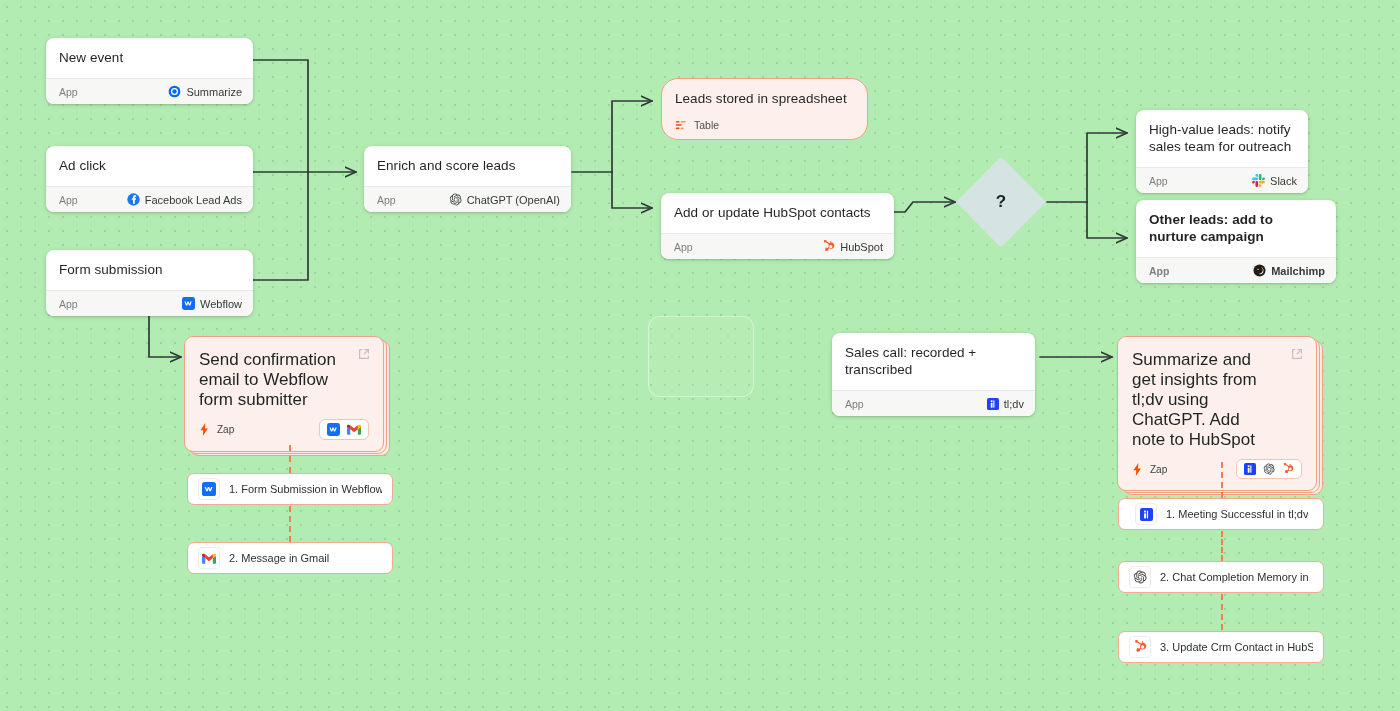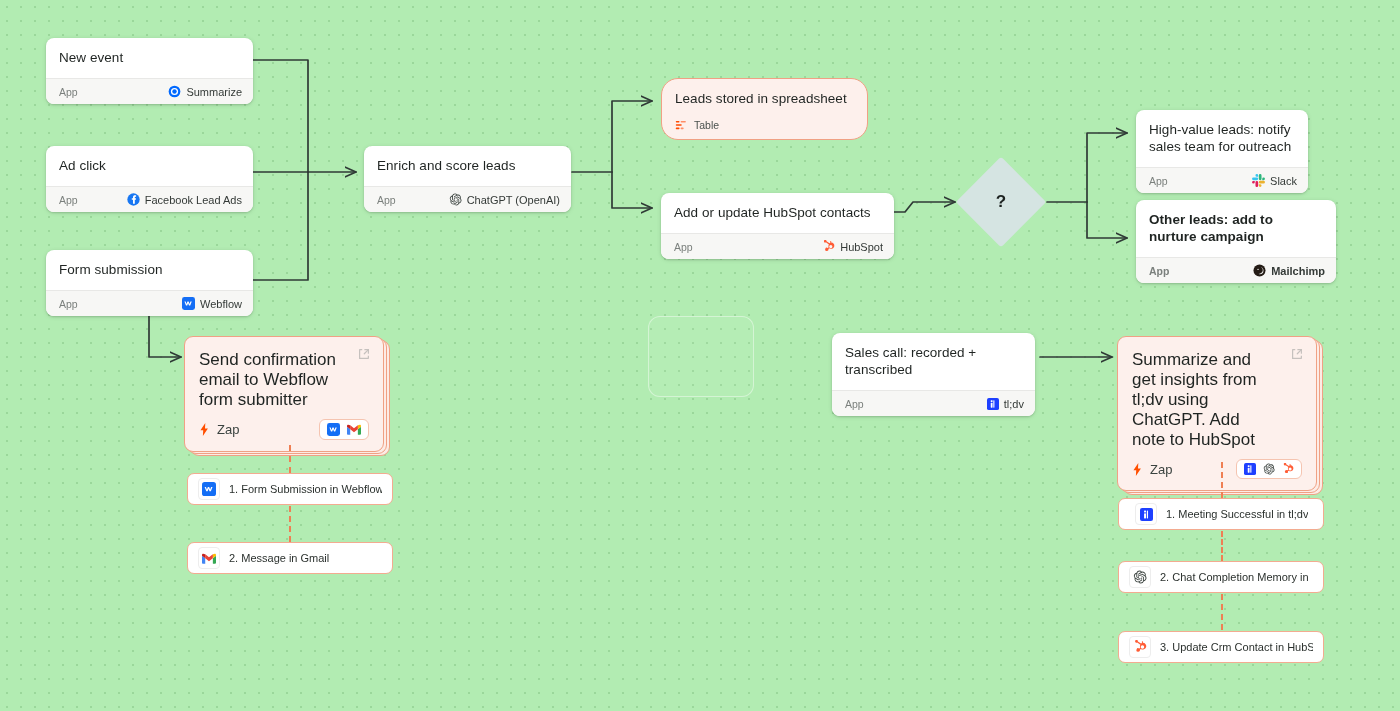--- a/index.html
+++ b/index.html
@@ -75,21 +75,21 @@
   .zapcard .ztitle{
     font-size:17px;line-height:20px;color:#1f2422;
     padding-right:26px;
   }
   .zapcard .zfoot{
     display:flex;align-items:center;justify-content:space-between;
     margin-top:9px;
   }
   .zapcard .zlabel{
     display:flex;align-items:center;gap:7px;
-    font-size:13px;color:#3b4340;
+    font-size:10px;color:#3b4340;
   }
   .ext{
     position:absolute;top:10px;right:12px;width:14px;height:14px;
     opacity:.48;
   }
   .iconpill{
     display:flex;align-items:center;gap:7px;
     background:#ffffff;border:1px solid #f5c4b0;border-radius:6px;
     padding:3px 7px;
   }

